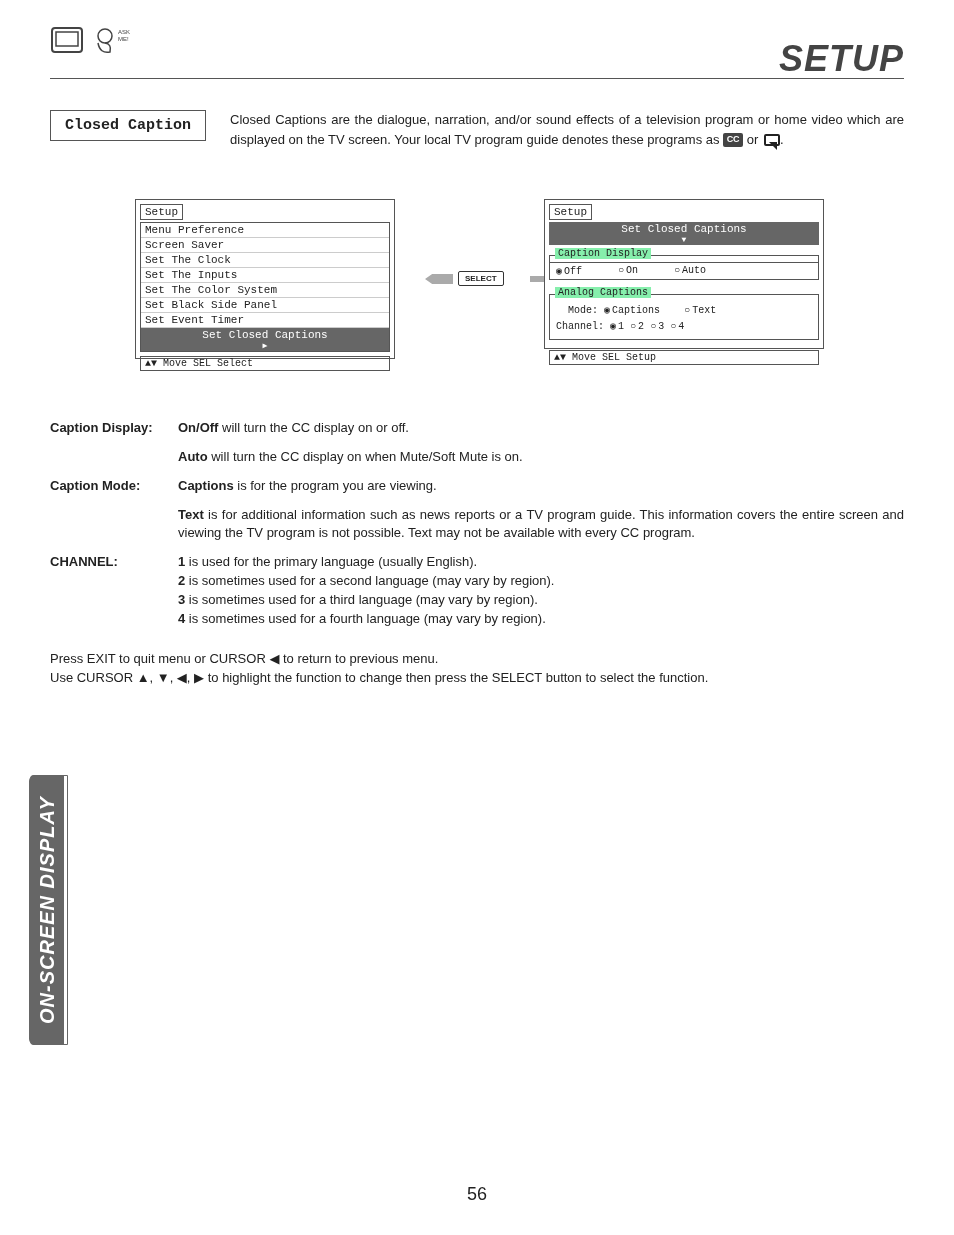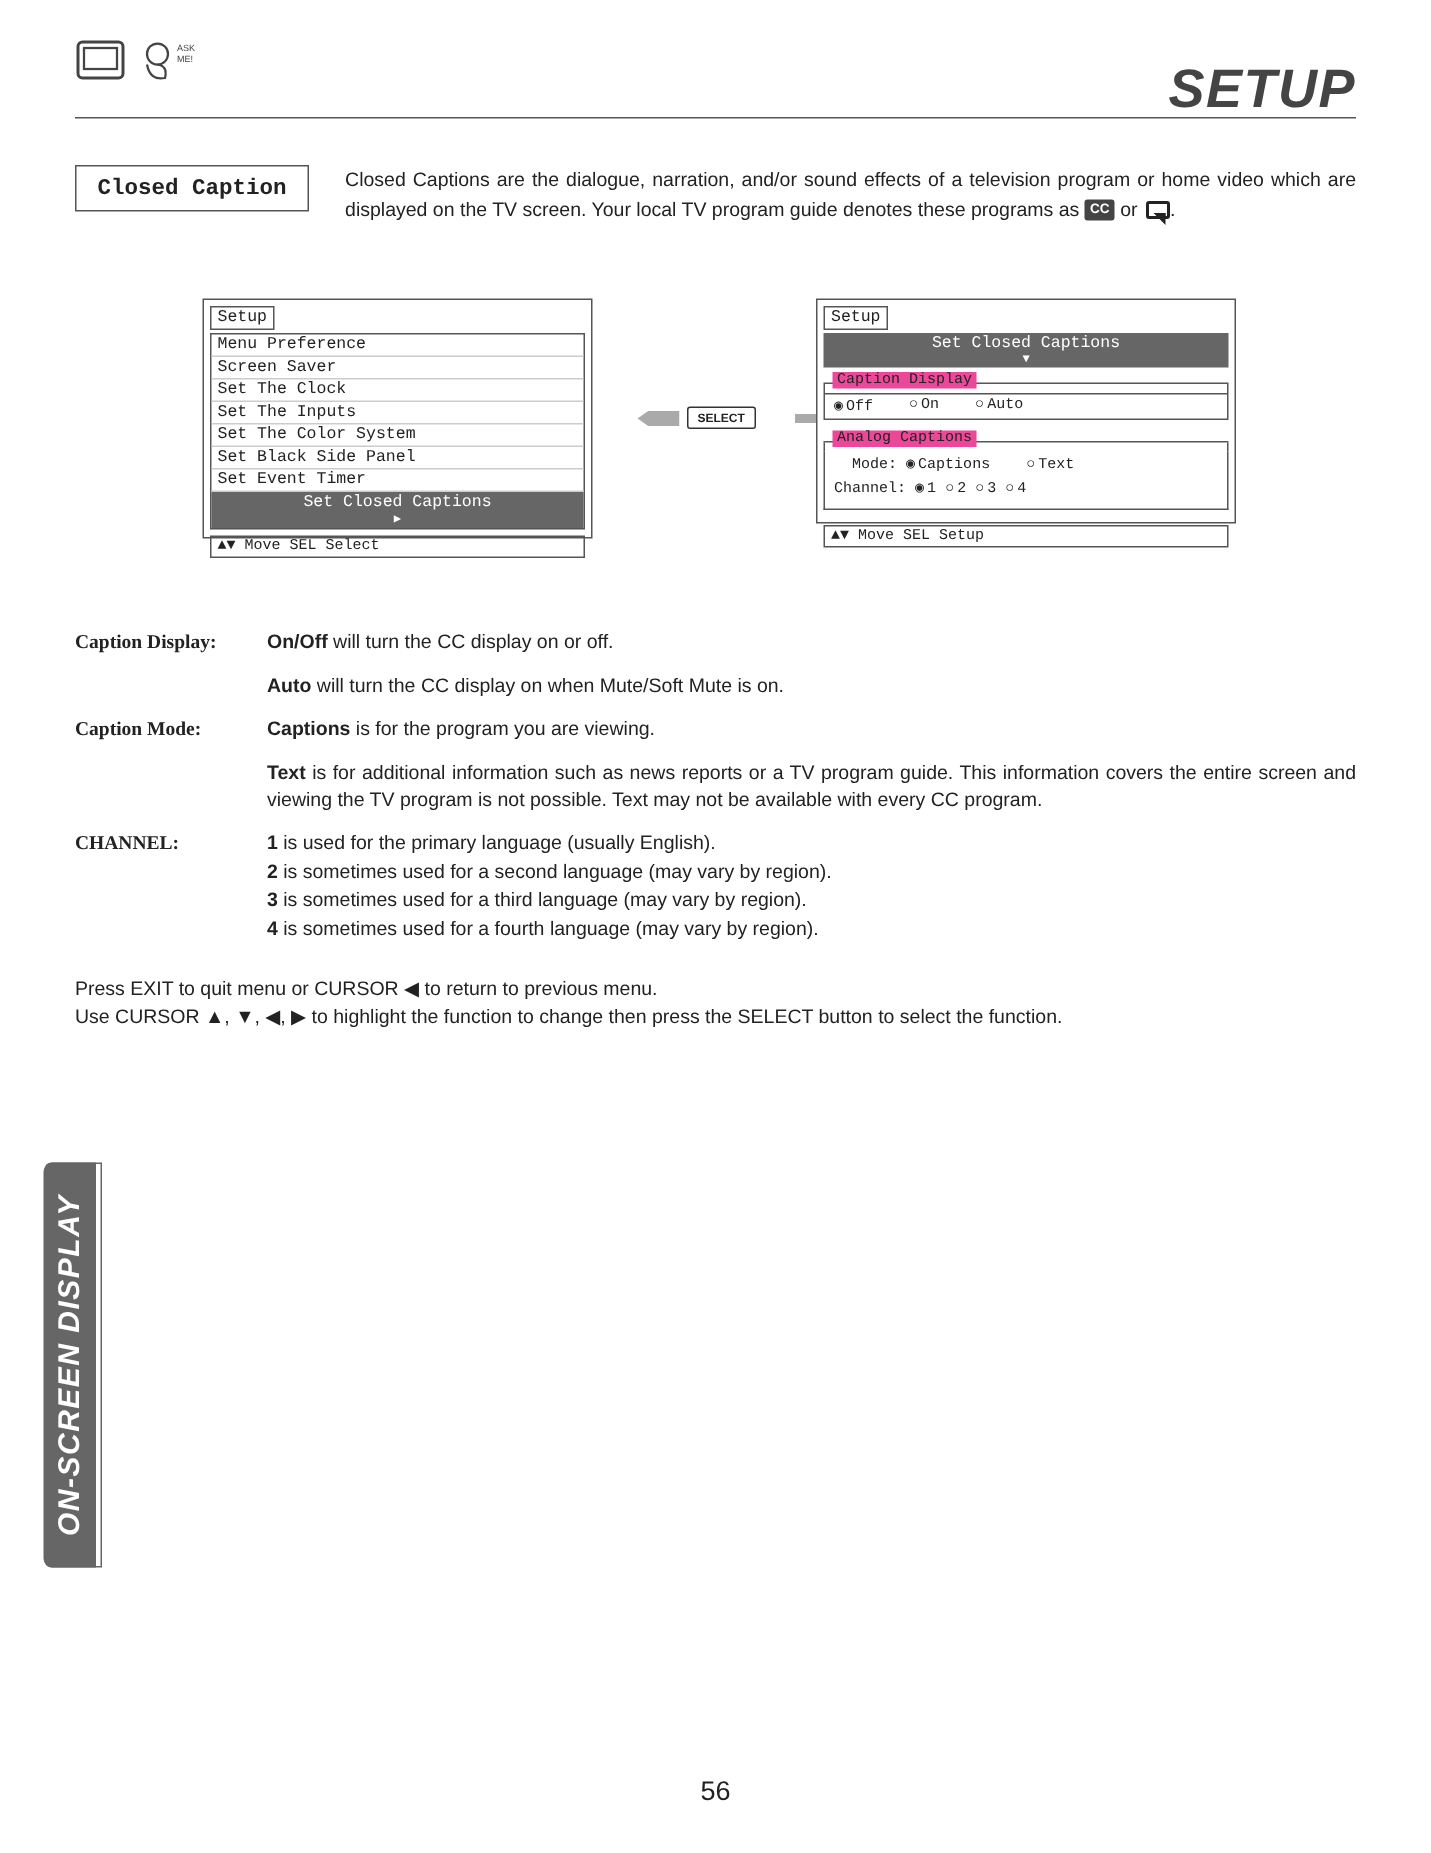--- a/index.html
+++ b/index.html
@@ -176,36 +176,36 @@
   }
   .fieldset-line {
     border-top: 1px solid #555;
     position: relative;
     margin: 10px 0 6px 0;
   }
   .fieldset-title {
     position: absolute;
     top: -8px;
     left: 6px;
-    background: #ec4899;
+    background: #86efac;
     padding: 0 3px;
     font-size: 10px;
   }
   .fieldset-line::before, .fieldset-line::after {
     content: "";
     position: absolute;
     width: 1px; height: 6px;
     background: #555;
     top: 0;
   }
   .fieldset-line::before { left: 0; }
   .fieldset-line::after { right: 0; }
   .radio-row {
     display: flex;
-    gap: 24px;
+    gap: 36px;
     padding: 0 6px 4px 6px;
     font-size: 10px;
   }
   .radio-row.b { border: 1px solid #555; padding: 2px 6px; }
   .ac-block {
     border: 1px solid #555;
     border-top: 0;
     padding: 2px 6px 4px 6px;
     font-size: 10px;
     line-height: 1.6;
@@ -224,21 +224,20 @@
     line-height: 1.45;
   }
   .info-row {
     display: flex;
     margin-bottom: 4px;
   }
   .info-label {
     width: 128px;
     font-weight: bold;
     flex-shrink: 0;
-    font-family: Liberation Serif, serif;
   }
   .info-body {
     flex: 1;
     text-align: justify;
   }
   .info-body .b { font-weight: bold; }
   .info-section .mt { margin-top: 10px; }
   .nav-instr {
     margin-top: 20px;
     font-size: 13px;

